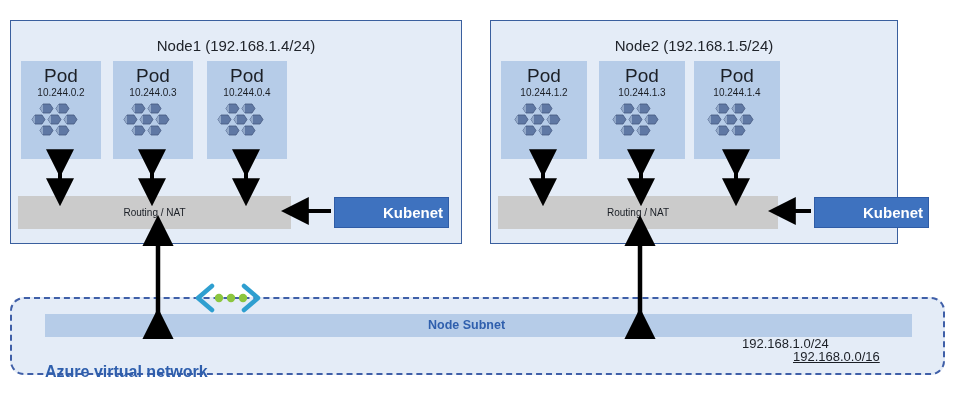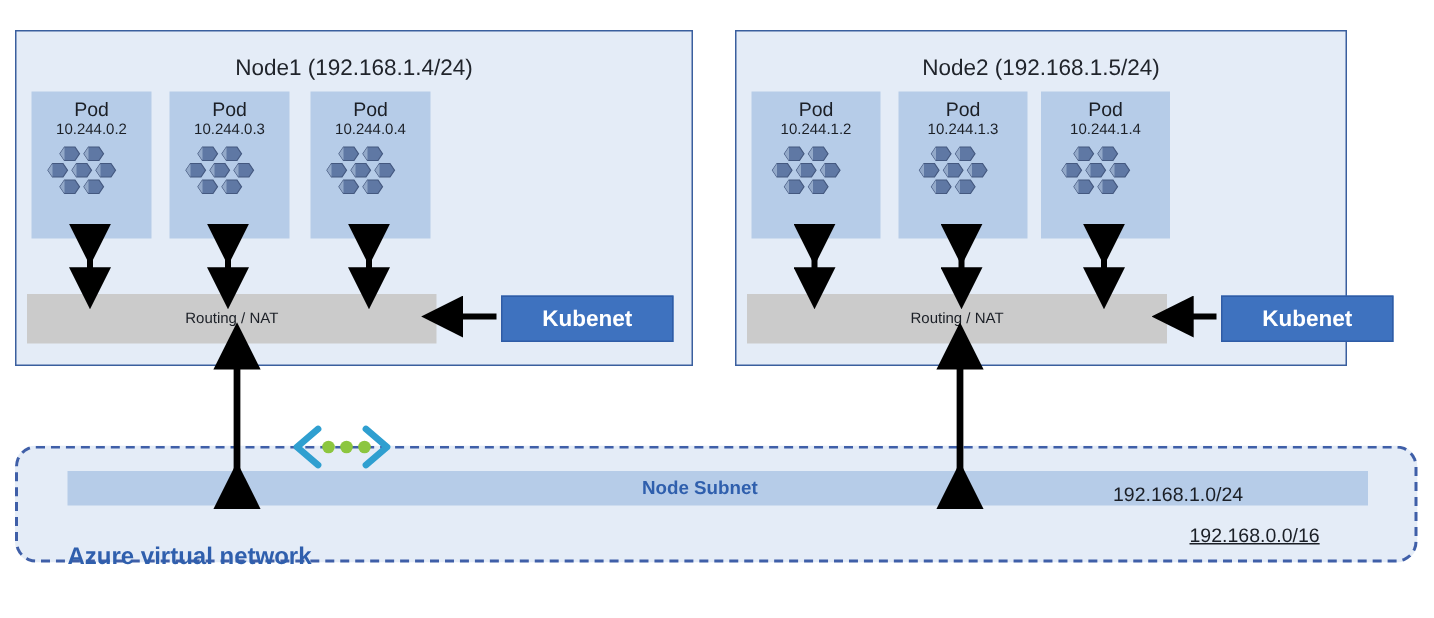--- a/index.html
+++ b/index.html
@@ -38,21 +38,21 @@
   .pod-box{
     position:absolute;
     background:#b6cce8;
     box-sizing:border-box;
     display:flex;
     flex-direction:column;
     align-items:center;
     padding-top:5px;
   }
   .pod-label{
-    font-size:13px;
+    font-size:19px;
     color:#1b1f26;
     line-height:1.05;
     font-weight:normal;
     text-align:center;
   }
   .pod-ip{
     font-size:10px;
     color:#1b1f26;
     line-height:1.25;
     margin-top:1px;
@@ -77,22 +77,23 @@
     color:#1b1f26;
   }
 
   
   .kubenet-box{
     position:absolute;
     background:#3e72bf;
     border:1px solid #2f5ca6;
     display:flex;
     align-items:center;
-    justify-content:center;
+    justify-content:flex-start;
     box-sizing:border-box;
+    padding-left:48px;
   }
   .kubenet-box span{
     font-size:15px;
     color:#ffffff;
     font-weight:bold;
   }
 
   
   .vnet-box{
     position:absolute;
@@ -504,21 +505,21 @@
       <span>Kubenet</span>
     </div>
   </div>
 
   <div class="vnet-box" style="left:10px;top:297px;width:935px;height:78px;"></div>
 
   <div class="subnet-bar" style="left:45px;top:314px;width:867px;height:23px;"></div>
 
   <div class="subnet-label" style="left:428px;top:318px;">Node Subnet</div>
 
-  <div class="subnet-cidr" style="left:742px;top:322px;">192.168.1.0/24</div>
+  <div class="subnet-cidr" style="left:742px;top:336px;">192.168.1.0/24</div>
 
   <div class="vnet-label" style="left:45px;top:363px;">Azure virtual network</div>
 
   <div class="vnet-cidr" style="left:793px;top:349px;">192.168.0.0/16</div>
 
   <div class="conn-icon" style="left:192px;top:283px;">
     <svg width="72" height="30" viewBox="0 0 72 30">
       <path d="M20 3 L6 15 L20 27" fill="none" stroke="#2f9fd0" stroke-width="4.5" stroke-linecap="round" stroke-linejoin="round"></path>
       <path d="M52 3 L66 15 L52 27" fill="none" stroke="#2f9fd0" stroke-width="4.5" stroke-linecap="round" stroke-linejoin="round"></path>
       <circle cx="27" cy="15" r="4.2" fill="#8cc63f"></circle>

